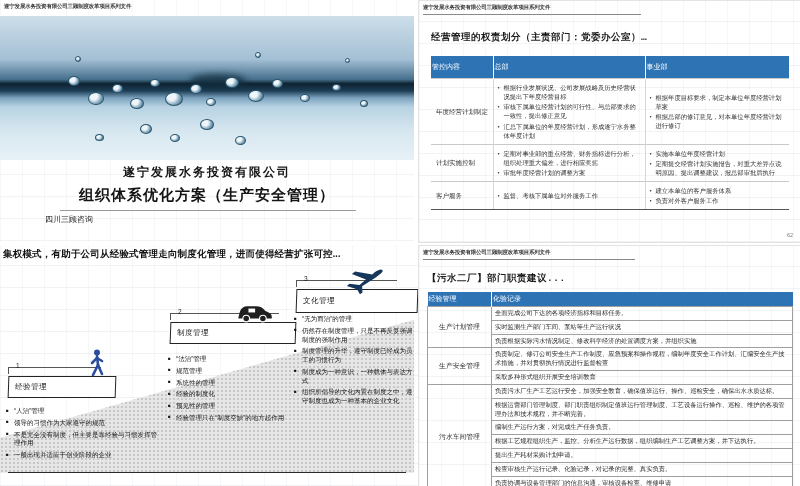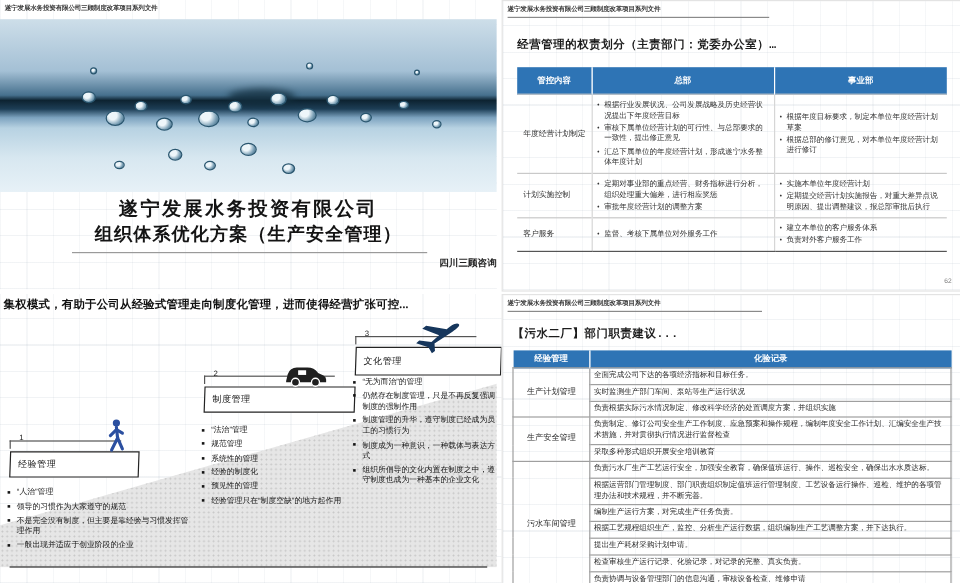--- a/index.html
+++ b/index.html
@@ -21,34 +21,34 @@
   
   .photo{position:absolute;left:0;top:16px;width:414px;height:144px;overflow:hidden;
     background:linear-gradient(180deg,#cddee9 0%,#a4c0d5 30%,#46708d 44%,#0d2331 47%,
       #1d3e56 52%,#7da3bf 57%,#b7d2e2 63%,#d7e7f0 80%,#e7f1f7 100%);}
   .mound{position:absolute;left:190px;top:58px;width:56px;height:14px;background:#132e3e;
     border-radius:50%;filter:blur(3px);opacity:.8;}
   .bubble{position:absolute;border-radius:50%;border:1px solid #2a566f;
     background:radial-gradient(circle at 35% 30%, #eef6fa 0 30%, #7ba0b6 65%, #2a566f 100%);}
   .s1-title{position:absolute;width:100%;text-align:center;
     font-family:"Liberation Serif","DejaVu Serif",serif;font-weight:bold;color:#141414;}
-  #s1-t1{top:164px;font-size:16px;letter-spacing:2px;}
+  #s1-t1{top:164px;font-size:12px;letter-spacing:2px;}
   #s1-t2{top:186px;font-size:15px;letter-spacing:1px;}
   .s1-divider{position:absolute;top:210px;left:60px;width:296px;border-top:1px solid #9a9a9a;}
-  #s1-consult{position:absolute;top:214px;width:100%;text-align:right;font-size:8px;
-    font-weight:bold;color:#222;font-family:"Liberation Serif","DejaVu Serif",serif;}
+  #s1-consult{position:absolute;top:214px;width:100%;text-align:left;font-size:8px;
+    font-weight:normal;color:#222;font-family:"Liberation Serif","DejaVu Serif",serif;margin-left:45px;}
   #s1-date{position:absolute;top:225px;width:100%;text-align:center;font-size:8px;color:#8a8a8a;}
 
   
   .slide-title{position:absolute;font-family:Liberation Mono, monospace;
     font-weight:bold;color:#1c1c1c;}
   #s2-title{top:30px;left:12px;font-size:9.5px;letter-spacing:.5px;}
   #s4-title{top:26px;left:8px;font-size:9.5px;letter-spacing:.5px;}
   table{border-collapse:collapse;table-layout:fixed;}
-  th{background:#2e74b5;color:#fff;font-weight:bold;text-align:center;
+  th{background:#2e74b5;color:#fff;font-weight:normal;text-align:left;
      border-left:1px solid #fff;}
   th:first-child{border-left:none;}
   .pagenum{position:absolute;right:8px;bottom:4px;font-size:5.5px;color:#777;}
 
   
   #t2{position:absolute;top:55px;left:12px;width:358px;
       font-family:"Liberation Serif","DejaVu Serif",serif;}
   #t2 th{font-size:7px;height:20px;}
   #t2 td{border-top:1px solid #c9c9c9;border-left:1px solid #d6d6d6;
      vertical-align:middle;padding:3px 4px;font-size:6.3px;color:#333;line-height:1.45;}

